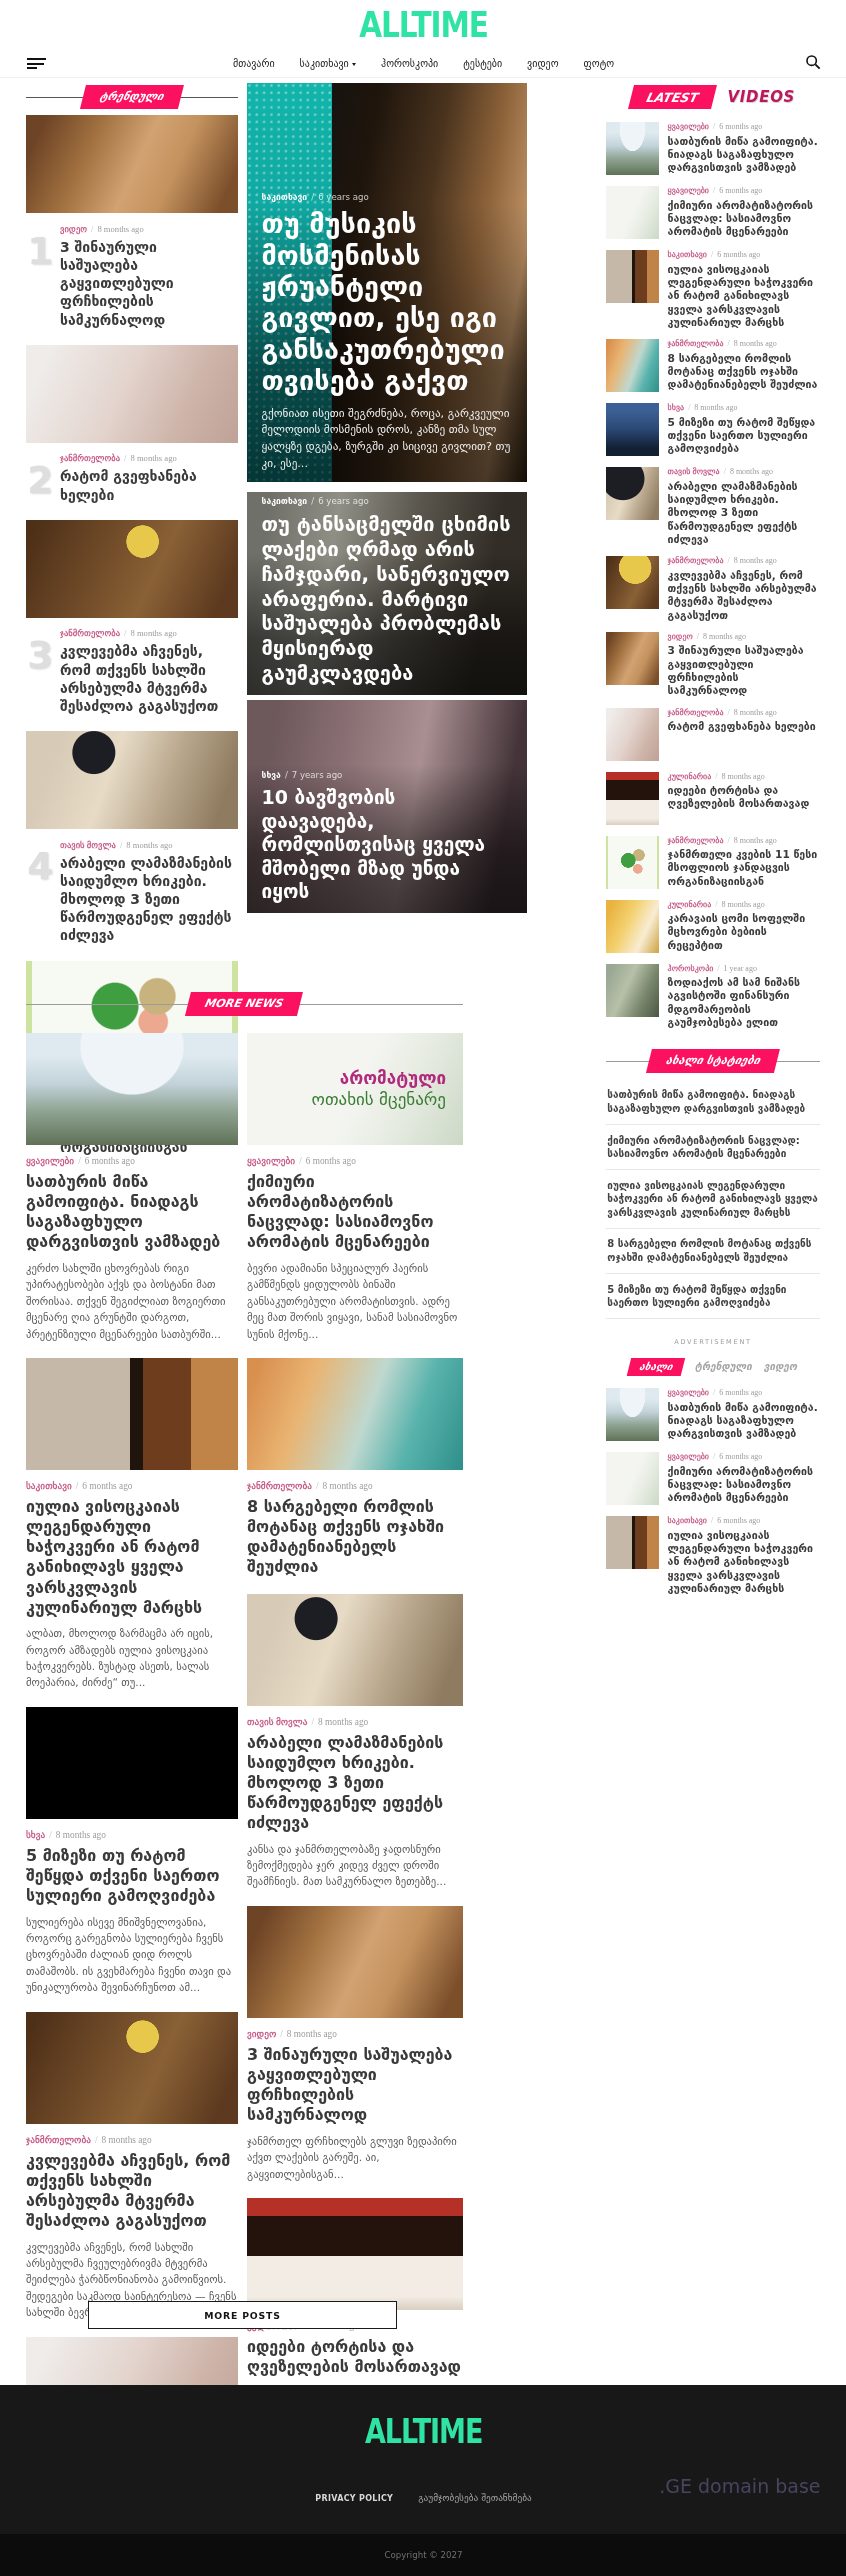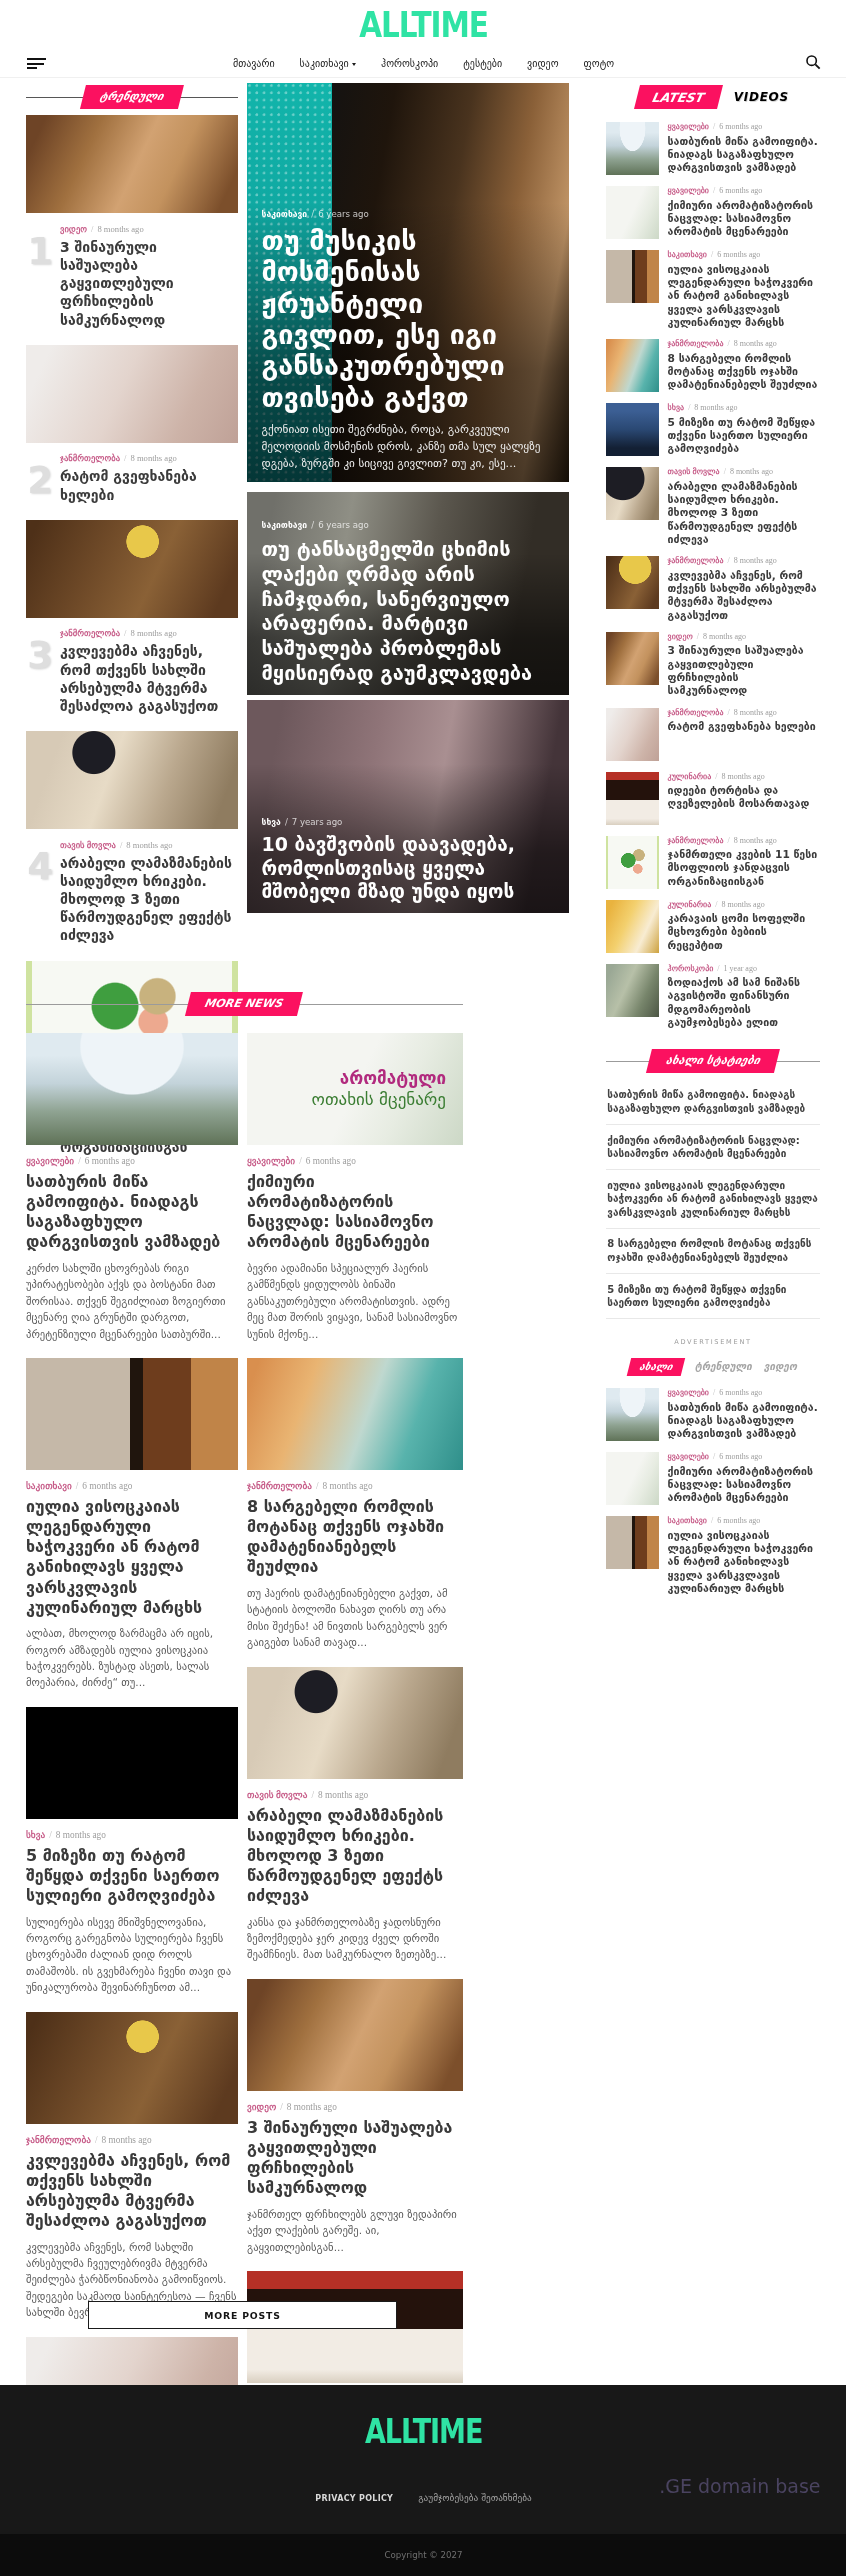--- a/index.html
+++ b/index.html
@@ -48,21 +48,21 @@
   
   .col-left { position:absolute; left:26px; top:85px; width:212px; }
   .t-item { margin-bottom:16px; }
   .t-img { width:100%; height:98px; margin-top:5.3px; }
   .t-meta { margin:10.6px 0 4px 34px; }
   .t-row { position:relative; padding-left:34px; }
   .t-rank { position:absolute; left:1.3px; top:-5.3px; font-size:37px; font-weight:800; color:#dedede; line-height:1; text-shadow:1.3px 1.3px 2px rgba(0,0,0,.15); }
   .t-title { font-size:14px; font-weight:700; color:#3b3b3b; line-height:1.3; cursor:pointer; }
 
   
-  .col-center { position:absolute; left:247px; top:83px; width:322px; }
+  .col-center { position:absolute; left:247px; top:83px; width:280px; }
   .hero { position:relative; overflow:hidden; cursor:pointer; }
   .hero::after { content:""; position:absolute; left:0; top:0; right:0; bottom:0; background:linear-gradient(180deg, rgba(0,0,0,0) 30%, rgba(0,0,0,.5) 72%, rgba(0,0,0,.62)); z-index:1; }
   .hero1 { height:399px; margin-bottom:10px; background:linear-gradient(100deg,#121212 18%,#1f150c 38%,#49331e 58%,#8a6038 74%,#c09466 88%,#33220f); }
   .hero1::before { content:""; position:absolute; left:0; top:0; bottom:0; width:85px; background:radial-gradient(circle at 2.6px 2.6px, rgba(255,255,255,.38) 1.2px, rgba(0,0,0,0) 1.6px), linear-gradient(180deg,#12b5ab,#0a8e8e); background-size:7.3px 7.3px, 100% 100%; }
   .hero2 { height:203px; margin-bottom:5.3px; background:linear-gradient(100deg,#70706a 8%,#8f8f85 30%,#5b574e 55%,#322d26 82%); }
   .hero3 { height:213px; background:linear-gradient(100deg,#6d585c 10%,#8f7478 38%,#a98f91 58%,#443439 88%); }
   .hero-content { position:absolute; left:0; right:0; bottom:0; padding:10.6px 14.5px 9.3px; z-index:2; }
   .hero-meta { font-size:8.6px; margin-bottom:6.6px; }
   .hero-meta .cat { color:#fff; font-weight:700; cursor:pointer; }
   .hero-meta .sep::before { content:"/"; color:rgba(255,255,255,.7); margin:0 4px; }
@@ -70,21 +70,21 @@
   .hero-title { color:#fff; font-weight:700; }
   .hero1 .hero-title { font-size:27px; line-height:1.16; }
   .hero2 .hero-title { font-size:20px; line-height:1.24; }
   .hero3 .hero-title { font-size:19px; line-height:1.24; }
   .hero-excerpt { color:#eeeeee; font-size:11.2px; line-height:1.5; margin-top:9.3px; }
 
   
   .col-right { position:absolute; left:606px; top:85px; width:214px; }
   .side-tabs { display:flex; justify-content:center; align-items:center; gap:13.2px; margin-bottom:13.2px; }
   .tab-latest { background:#fb1160; color:#fff; font-weight:700; font-style:italic; font-size:12.6px; padding:4.6px 16px; transform:skewX(-14deg); cursor:pointer; }
-  .tab-videos { color:#000000; font-weight:700; font-style:italic; font-size:12px; letter-spacing:0.7px; text-shadow:0.7px 0.7px 0.7px rgba(0,0,0,.18); cursor:pointer; }
+  .tab-videos { color:#be185d; font-weight:700; font-style:italic; font-size:15px; letter-spacing:0.7px; text-shadow:0.7px 0.7px 0.7px rgba(0,0,0,.18); cursor:pointer; }
   .side-item { display:flex; gap:8.6px; margin-bottom:10px; min-height:54px; }
   .side-thumb { flex:0 0 53px; height:53px; }
   .side-meta { font-size:8px; margin-bottom:3.3px; }
   .side-title { font-size:10.6px; font-weight:700; line-height:1.26; color:#3b3b3b; cursor:pointer; }
   .new-articles { margin-top:20px; }
   .na-item { padding:8.6px 1.3px; border-bottom:0.7px solid #e8e8e8; font-size:10px; font-weight:700; color:#424242; line-height:1.35; cursor:pointer; }
   .na-list { margin-top:5.3px; }
   .ad-label { margin:18.5px 0 12px; text-align:center; font-size:6.6px; letter-spacing:1.7px; color:#9b9b9b; }
   .mini-tabs { display:flex; justify-content:center; align-items:center; gap:12px; margin-bottom:13.2px; }
   .mini-tab { color:#a5a5a5; font-weight:700; font-style:italic; font-size:10px; cursor:pointer; }
@@ -420,21 +420,20 @@
           </div>
           <div class="mn-meta meta"><span class="cat">ყვავილები</span><span class="sep"></span><span class="time">6 months ago</span></div>
           <div class="mn-title">ქიმიური არომატიზატორის ნაცვლად: სასიამოვნო არომატის მცენარეები</div>
           <div class="mn-excerpt">ბევრი ადამიანი სპეციალურ ჰაერის გამწმენდს ყიდულობს ბინაში განსაკუთრებული არომატისთვის. ადრე მეც მათ შორის ვიყავი, სანამ სასიამოვნო სუნის მქონე...</div>
         </article>
 
         <article class="mn-item">
           <div class="mn-img ph img-humidifier"></div>
           <div class="mn-meta meta"><span class="cat">ჯანმრთელობა</span><span class="sep"></span><span class="time">8 months ago</span></div>
           <div class="mn-title">8 სარგებელი რომლის მოტანაც თქვენს ოჯახში დამატენიანებელს შეუძლია</div>
-          <div class="mn-excerpt">თუ ჰაერის დამატენიანებელი გაქვთ, ამ სტატიის ბოლოში ნახავთ ღირს თუ არა მისი შეძენა! ამ ნივთის სარგებელს ვერ გაიგებთ სანამ თავად...</div>
         </article>
 
         <article class="mn-item">
           <div class="mn-img ph img-cleo"></div>
           <div class="mn-meta meta"><span class="cat">თავის მოვლა</span><span class="sep"></span><span class="time">8 months ago</span></div>
           <div class="mn-title">არაბელი ლამაზმანების საიდუმლო ხრიკები. მხოლოდ 3 ზეთი წარმოუდგენელ ეფექტს იძლევა</div>
           <div class="mn-excerpt">კანსა და ჯანმრთელობაზე ჯადოსნური ზემოქმედება ჯერ კიდევ ძველ დროში შეამჩნიეს. მათ სამკურნალო ზეთებზე...</div>
         </article>
 
         <article class="mn-item">

